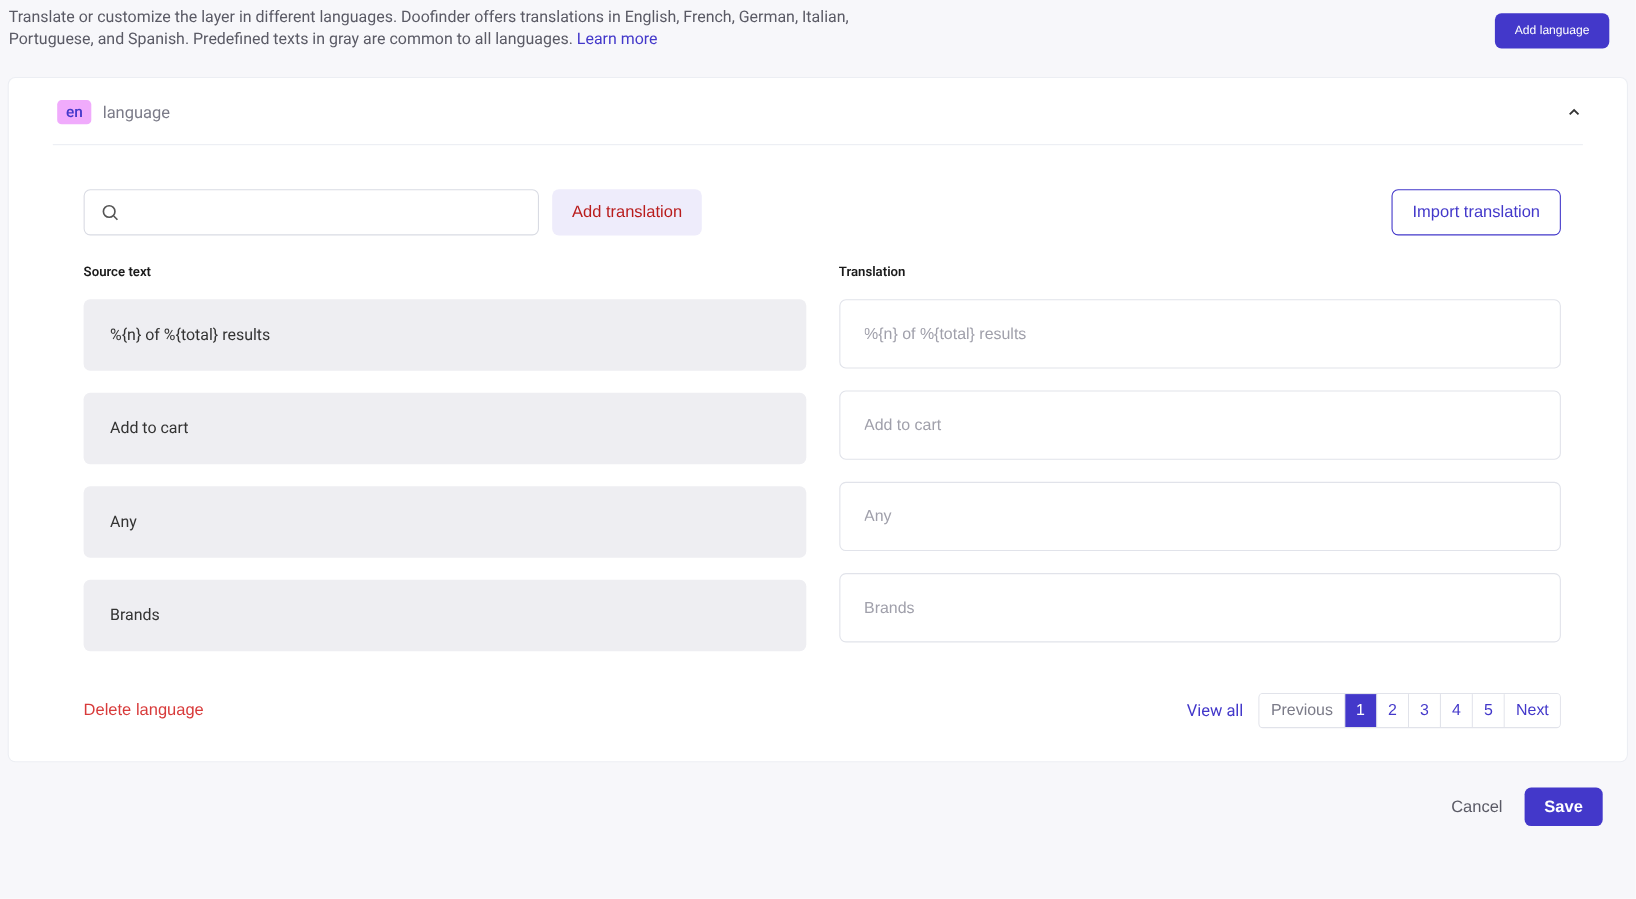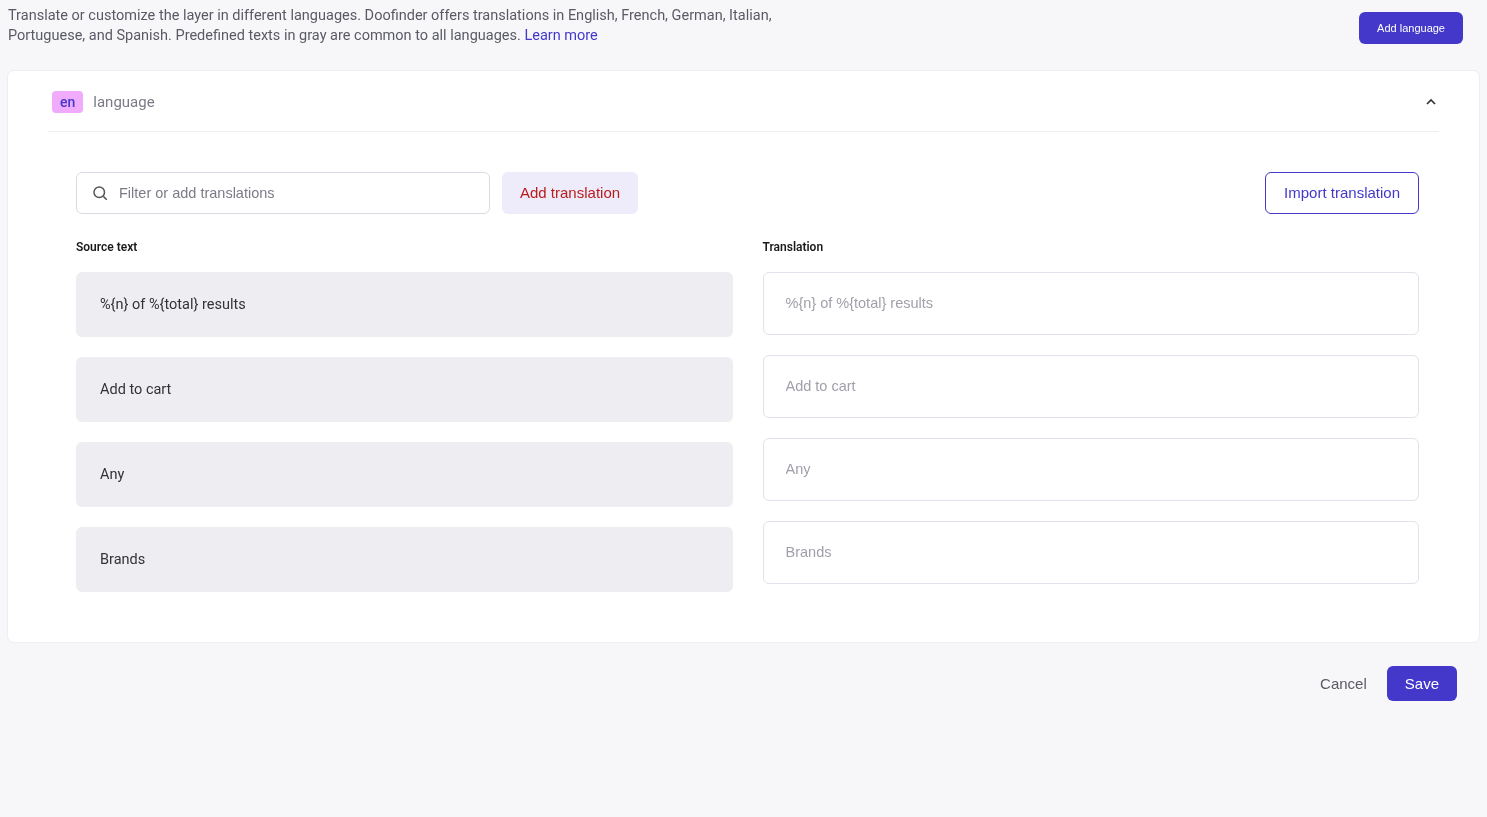--- a/index.html
+++ b/index.html
@@ -244,20 +244,21 @@
     cursor: pointer;
   }
   .save-btn {
     background: #4338ca;
     color: #fff;
     border: none;
     border-radius: 6px;
     padding: 9px 18px;
     font-size: 15px;
     cursor: pointer;
+    font-weight: bold;
   }
 </style>
 </head>
 <body>
 
 <div class="header-row">
   <p class="description">
     <span>Translate or customize the layer in different languages. Doofinder offers translations in English, French, German, Italian, Portuguese, and Spanish. Predefined texts in gray are common to all languages. </span><a href="#">Learn more</a>
   </p>
   <button class="add-language-btn">Add language</button>
@@ -275,21 +276,20 @@
   </div>
   <div class="card-divider"></div>
 
   <div class="card-body">
     <div class="toolbar-row">
       <div class="filter-input-wrapper">
         <svg class="search-icon" viewBox="0 0 24 24">
           <circle cx="11" cy="11" r="7"></circle>
           <line x1="21" y1="21" x2="16.5" y2="16.5"></line>
         </svg>
-        <input type="text" class="filter-input" placeholder="Filter or add translations" style="">
       </div>
       <button class="add-translation-btn">Add translation</button>
       <div class="spacer"></div>
       <button class="import-translation-btn">Import translation</button>
     </div>
 
     <div class="columns-row">
       <div class="col">
         <div class="col-header">Source text</div>
         <div class="source-cell">%{n} of %{total} results</div>
@@ -299,19 +299,34 @@
       </div>
       <div class="col">
         <div class="col-header">Translation</div>
         <div class="trans-cell"><input type="text" placeholder="%{n} of %{total} results" style=""></div>
         <div class="trans-cell"><input type="text" placeholder="Add to cart" style=""></div>
         <div class="trans-cell"><input type="text" placeholder="Any" style=""></div>
         <div class="trans-cell"><input type="text" placeholder="Brands" style=""></div>
       </div>
     </div>
 
+    <div class="footer-row">
+      <button class="delete-lang">Delete language</button>
+      <div class="pagination-wrap">
+        <span class="view-all">View all</span>
+        <div class="pagination">
+          <button class="page-btn disabled">Previous</button>
+          <button class="page-btn active">1</button>
+          <button class="page-btn">2</button>
+          <button class="page-btn">3</button>
+          <button class="page-btn">4</button>
+          <button class="page-btn">5</button>
+          <button class="page-btn">Next</button>
+        </div>
+      </div>
+    </div>
   </div>
 </div>
 
 <div class="bottom-actions">
   <button class="cancel-btn">Cancel</button>
   <button class="save-btn">Save</button>
 </div>
 
 </body></html>

